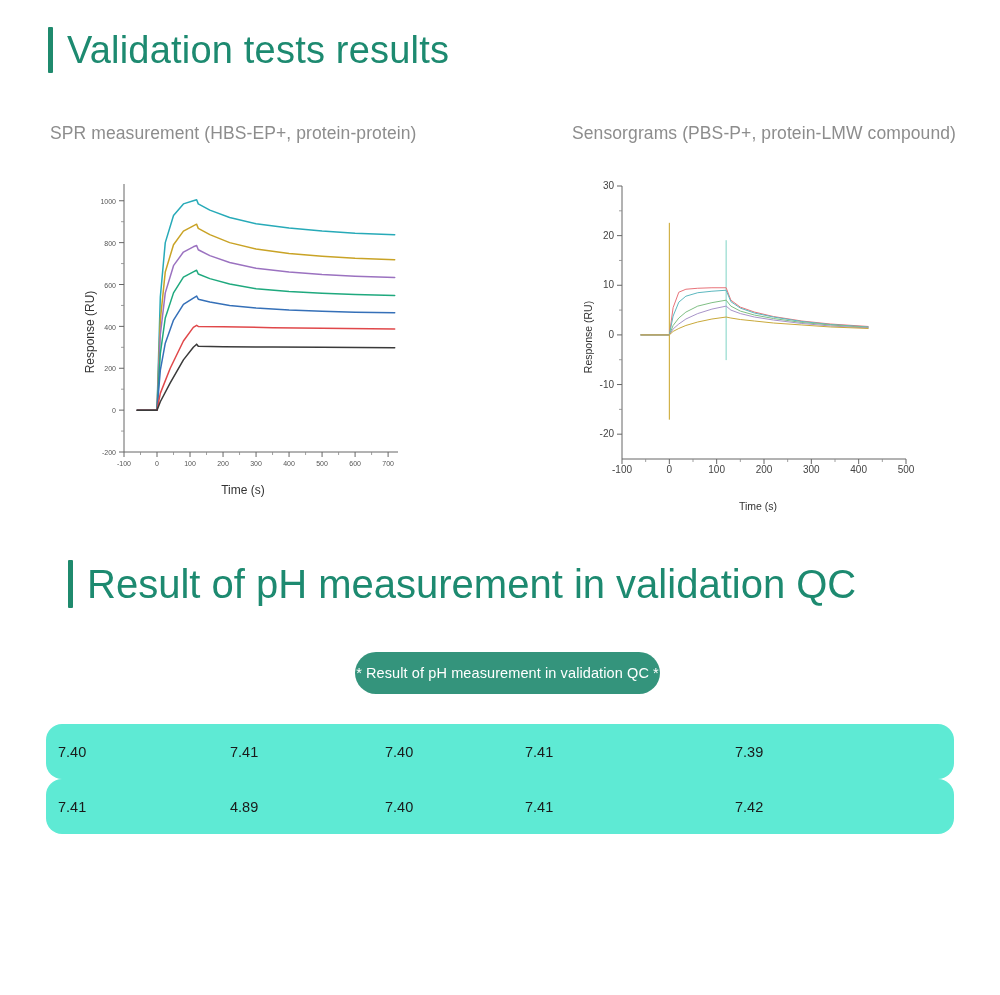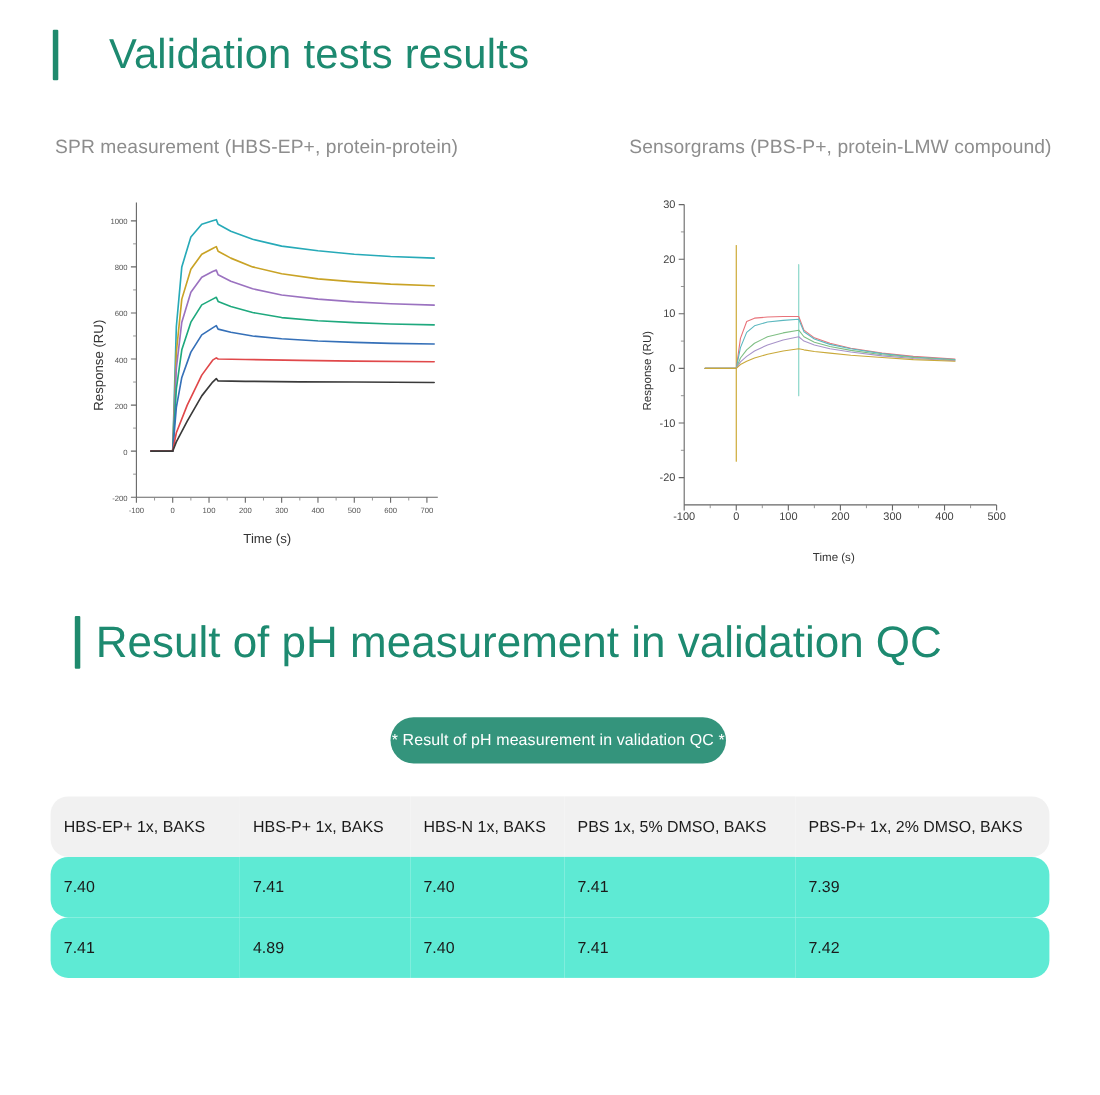--- a/index.html
+++ b/index.html
@@ -30,21 +30,20 @@
   }
   .head-1 { position: absolute; left: 48px; top: 27px; }
   .head-1 .accent-bar { height: 46px; }
   .head-1 .head-text {
     font-size: 38px;
     font-weight: 400;
     color: #1d8a70;
     letter-spacing: .2px;
     line-height: 46px;
     white-space: nowrap;
-    margin-left: 32px;
   }
 
   .head-2 { position: absolute; left: 48px; top: 560px; padding-left: 20px; }
   .head-2 .accent-bar { height: 48px; }
   .head-2 .head-text {
     font-size: 40px;
     font-weight: 400;
     color: #1d8a70;
     line-height: 48px;
     white-space: nowrap;
@@ -278,27 +277,20 @@
   <div class="accent-bar"></div>
   <div class="head-text">Result of pH measurement in validation QC</div>
 </div>
 
 <div id="pill">
   <span>* Result of pH measurement in validation QC *</span>
 </div>
 
 <table id="ph-table">
   <tbody id="ph-tbody">
-      <tr class="row-light">
-        <td class="c0">HBS-EP+ 1x, BAKS</td>
-        <td class="c1">HBS-P+ 1x, BAKS</td>
-        <td class="c2">HBS-N 1x, BAKS</td>
-        <td class="c3">PBS 1x, 5% DMSO, BAKS</td>
-        <td class="c4">PBS-P+ 1x, 2% DMSO, BAKS</td>
-      </tr>
       <tr class="row-dark">
         <td class="c0">7.40</td>
         <td class="c1">7.41</td>
         <td class="c2">7.40</td>
         <td class="c3">7.41</td>
         <td class="c4">7.39</td>
       </tr>
       <tr class="row-dark">
         <td class="c0">7.41</td>
         <td class="c1">4.89</td>

